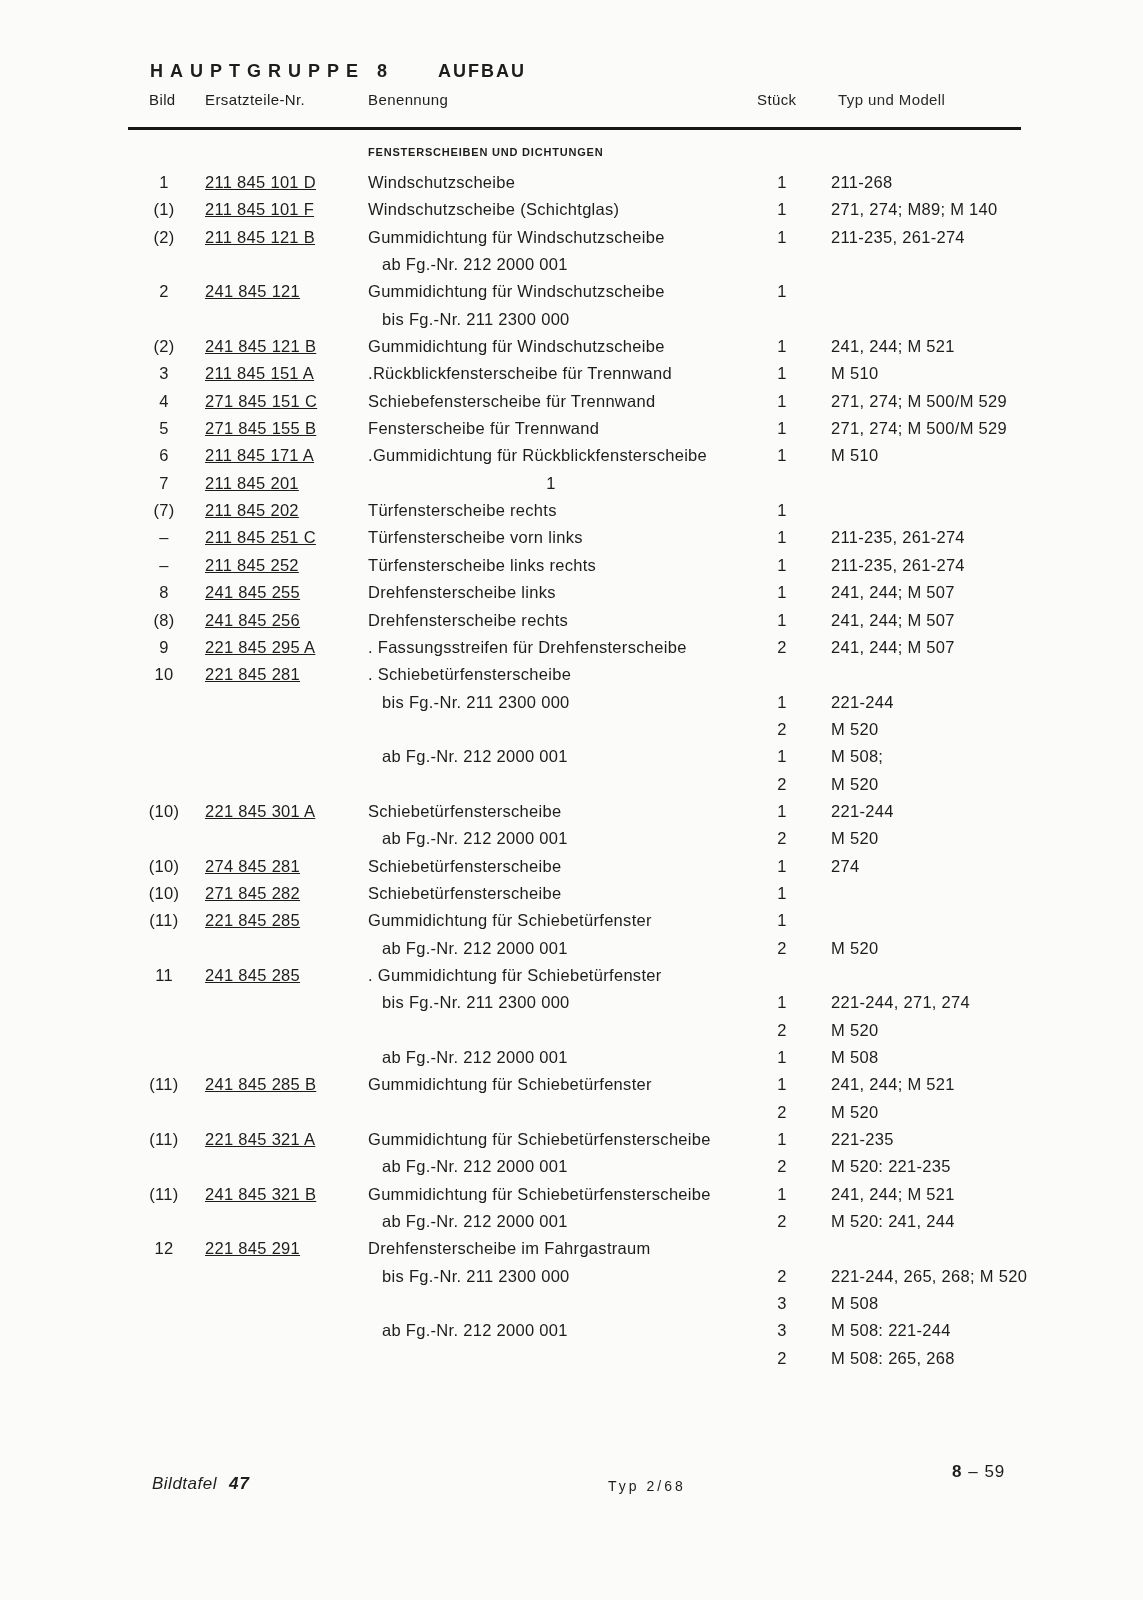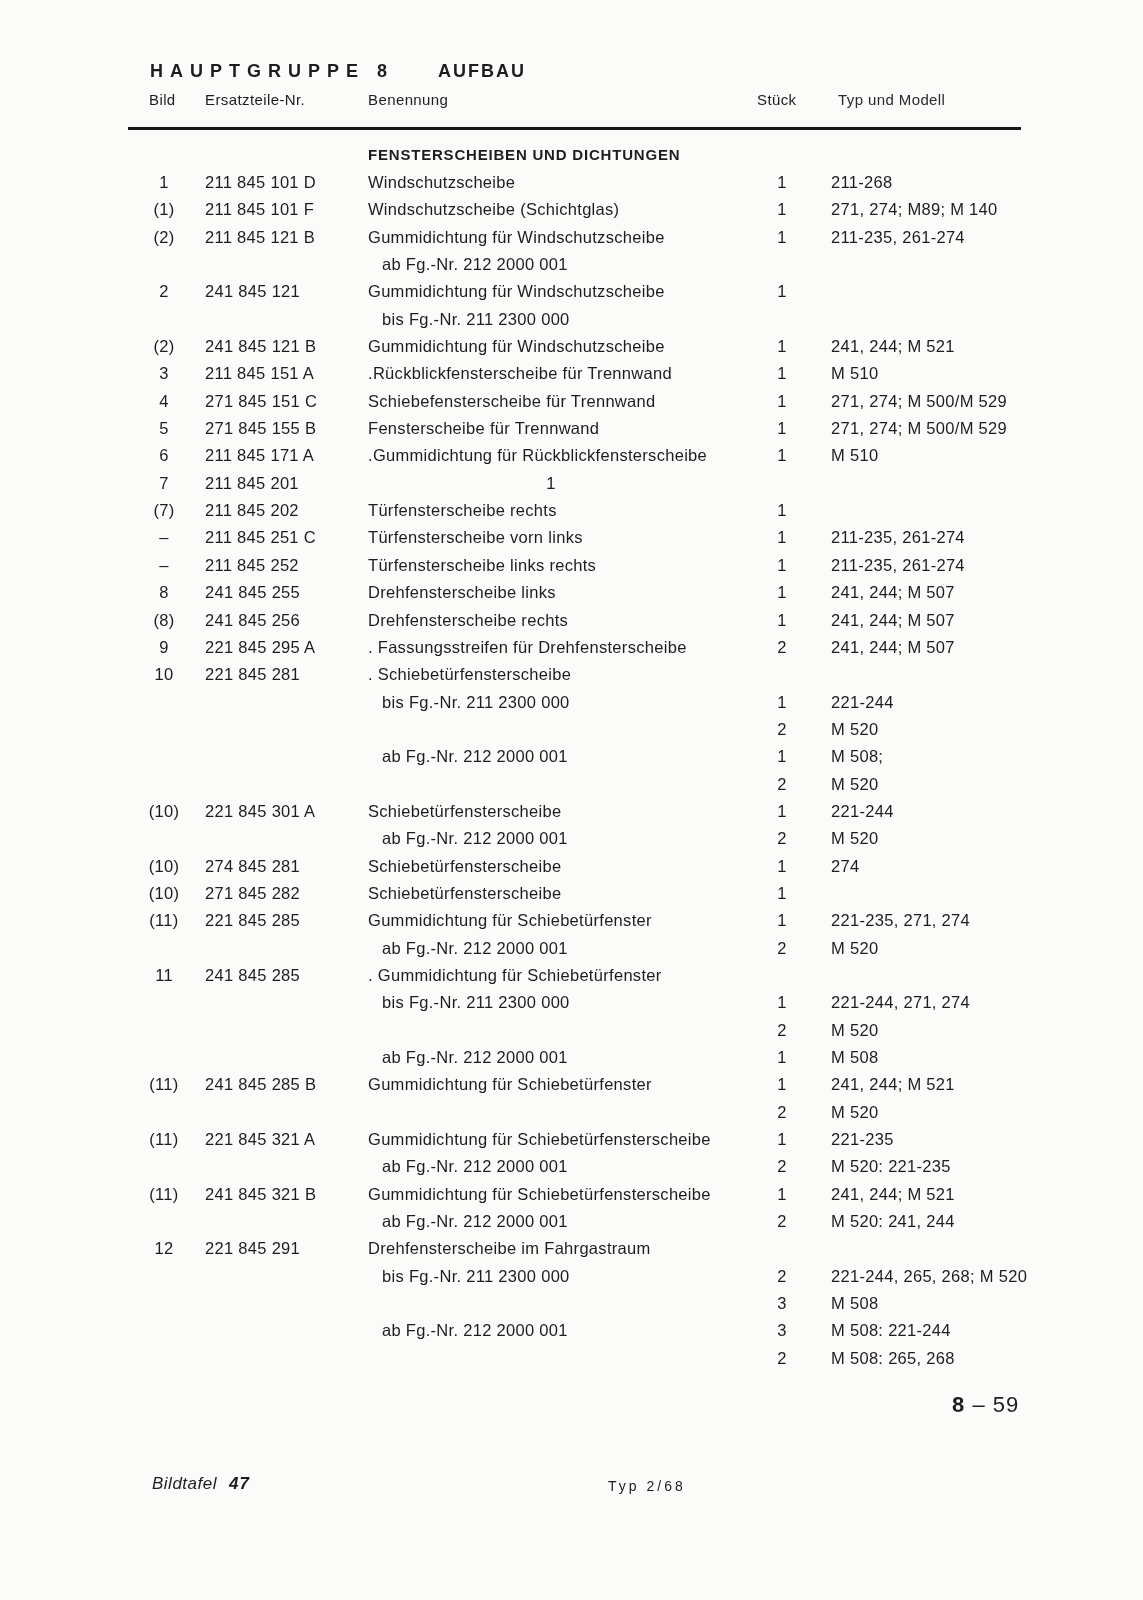--- a/index.html
+++ b/index.html
@@ -29,45 +29,45 @@
   .h-nr{left:205px}
   .h-ben{left:368px}
   .h-stk{left:757px}
   .h-typ{left:838px;color:#2a2a2a}
   .rule{
     position:absolute;top:127px;left:128px;width:893px;height:3px;
     background:#171717;
   }
   .section-title{
     position:absolute;left:368px;top:146px;
-    font-size:15px;font-weight:bold;letter-spacing:0.8px;white-space:nowrap;
+    font-size:11px;font-weight:bold;letter-spacing:0.8px;white-space:nowrap;
   }
 
   
   .rows{position:absolute;top:169px;left:0;width:1143px;}
   .row{
     display:grid;
     grid-template-columns:56px 160px 398px 64px auto;
     padding-left:136px;
     height:27.35px;line-height:27.35px;
     font-size:16.5px;letter-spacing:0.3px;white-space:nowrap;
   }
   .cell{overflow:visible;}
   .cell.bild{text-align:center;}
-  .cell.nr{padding-left:13px;}
+  .cell.nr{padding-left:13px;text-decoration:underline;}
   .cell.ben{padding-left:16px;}
   .row.sub .cell.ben{padding-left:30px;}
   .cell.stk{text-align:center;}
   .cell.typ{padding-left:17px;}
 
   
   .footer-left{position:absolute;left:152px;top:1474px;font-size:17px;letter-spacing:0.5px;font-style:italic;}
   .footer-left .num{font-weight:bold;margin-left:12px;letter-spacing:1px;}
   .footer-center{position:absolute;left:608px;top:1478px;font-size:14px;letter-spacing:3px;}
-  .footer-right{position:absolute;left:952px;top:1392px;font-size:22px;letter-spacing:1px;text-align:center;}
+  .footer-right{position:absolute;left:952px;top:1462px;font-size:17px;letter-spacing:1px;text-align:center;}
   .footer-right .num{font-weight:bold;}
 </style>
 </head>
 <body>
 
 <div class="page">
 
   <div class="group-label">HAUPTGRUPPE 8</div>
   <div class="group-name">AUFBAU</div>
 
@@ -267,21 +267,20 @@
         <span class="cell bild">(10)</span>
         <span class="cell nr">271 845 282</span>
         <span class="cell ben">Schiebetürfensterscheibe</span>
         <span class="cell stk">1</span>
       </div>
       <div class="row">
         <span class="cell bild">(11)</span>
         <span class="cell nr">221 845 285</span>
         <span class="cell ben">Gummidichtung für Schiebetürfenster</span>
         <span class="cell stk">1</span>
-        <span class="cell typ">221-235, 271, 274</span>
       </div>
       <div class="row sub">
         <span class="cell bild"></span>
         <span class="cell nr"></span>
         <span class="cell ben">ab Fg.-Nr.  212 2000 001</span>
         <span class="cell stk">2</span>
         <span class="cell typ">M 520</span>
       </div>
       <div class="row">
         <span class="cell bild">11</span>

